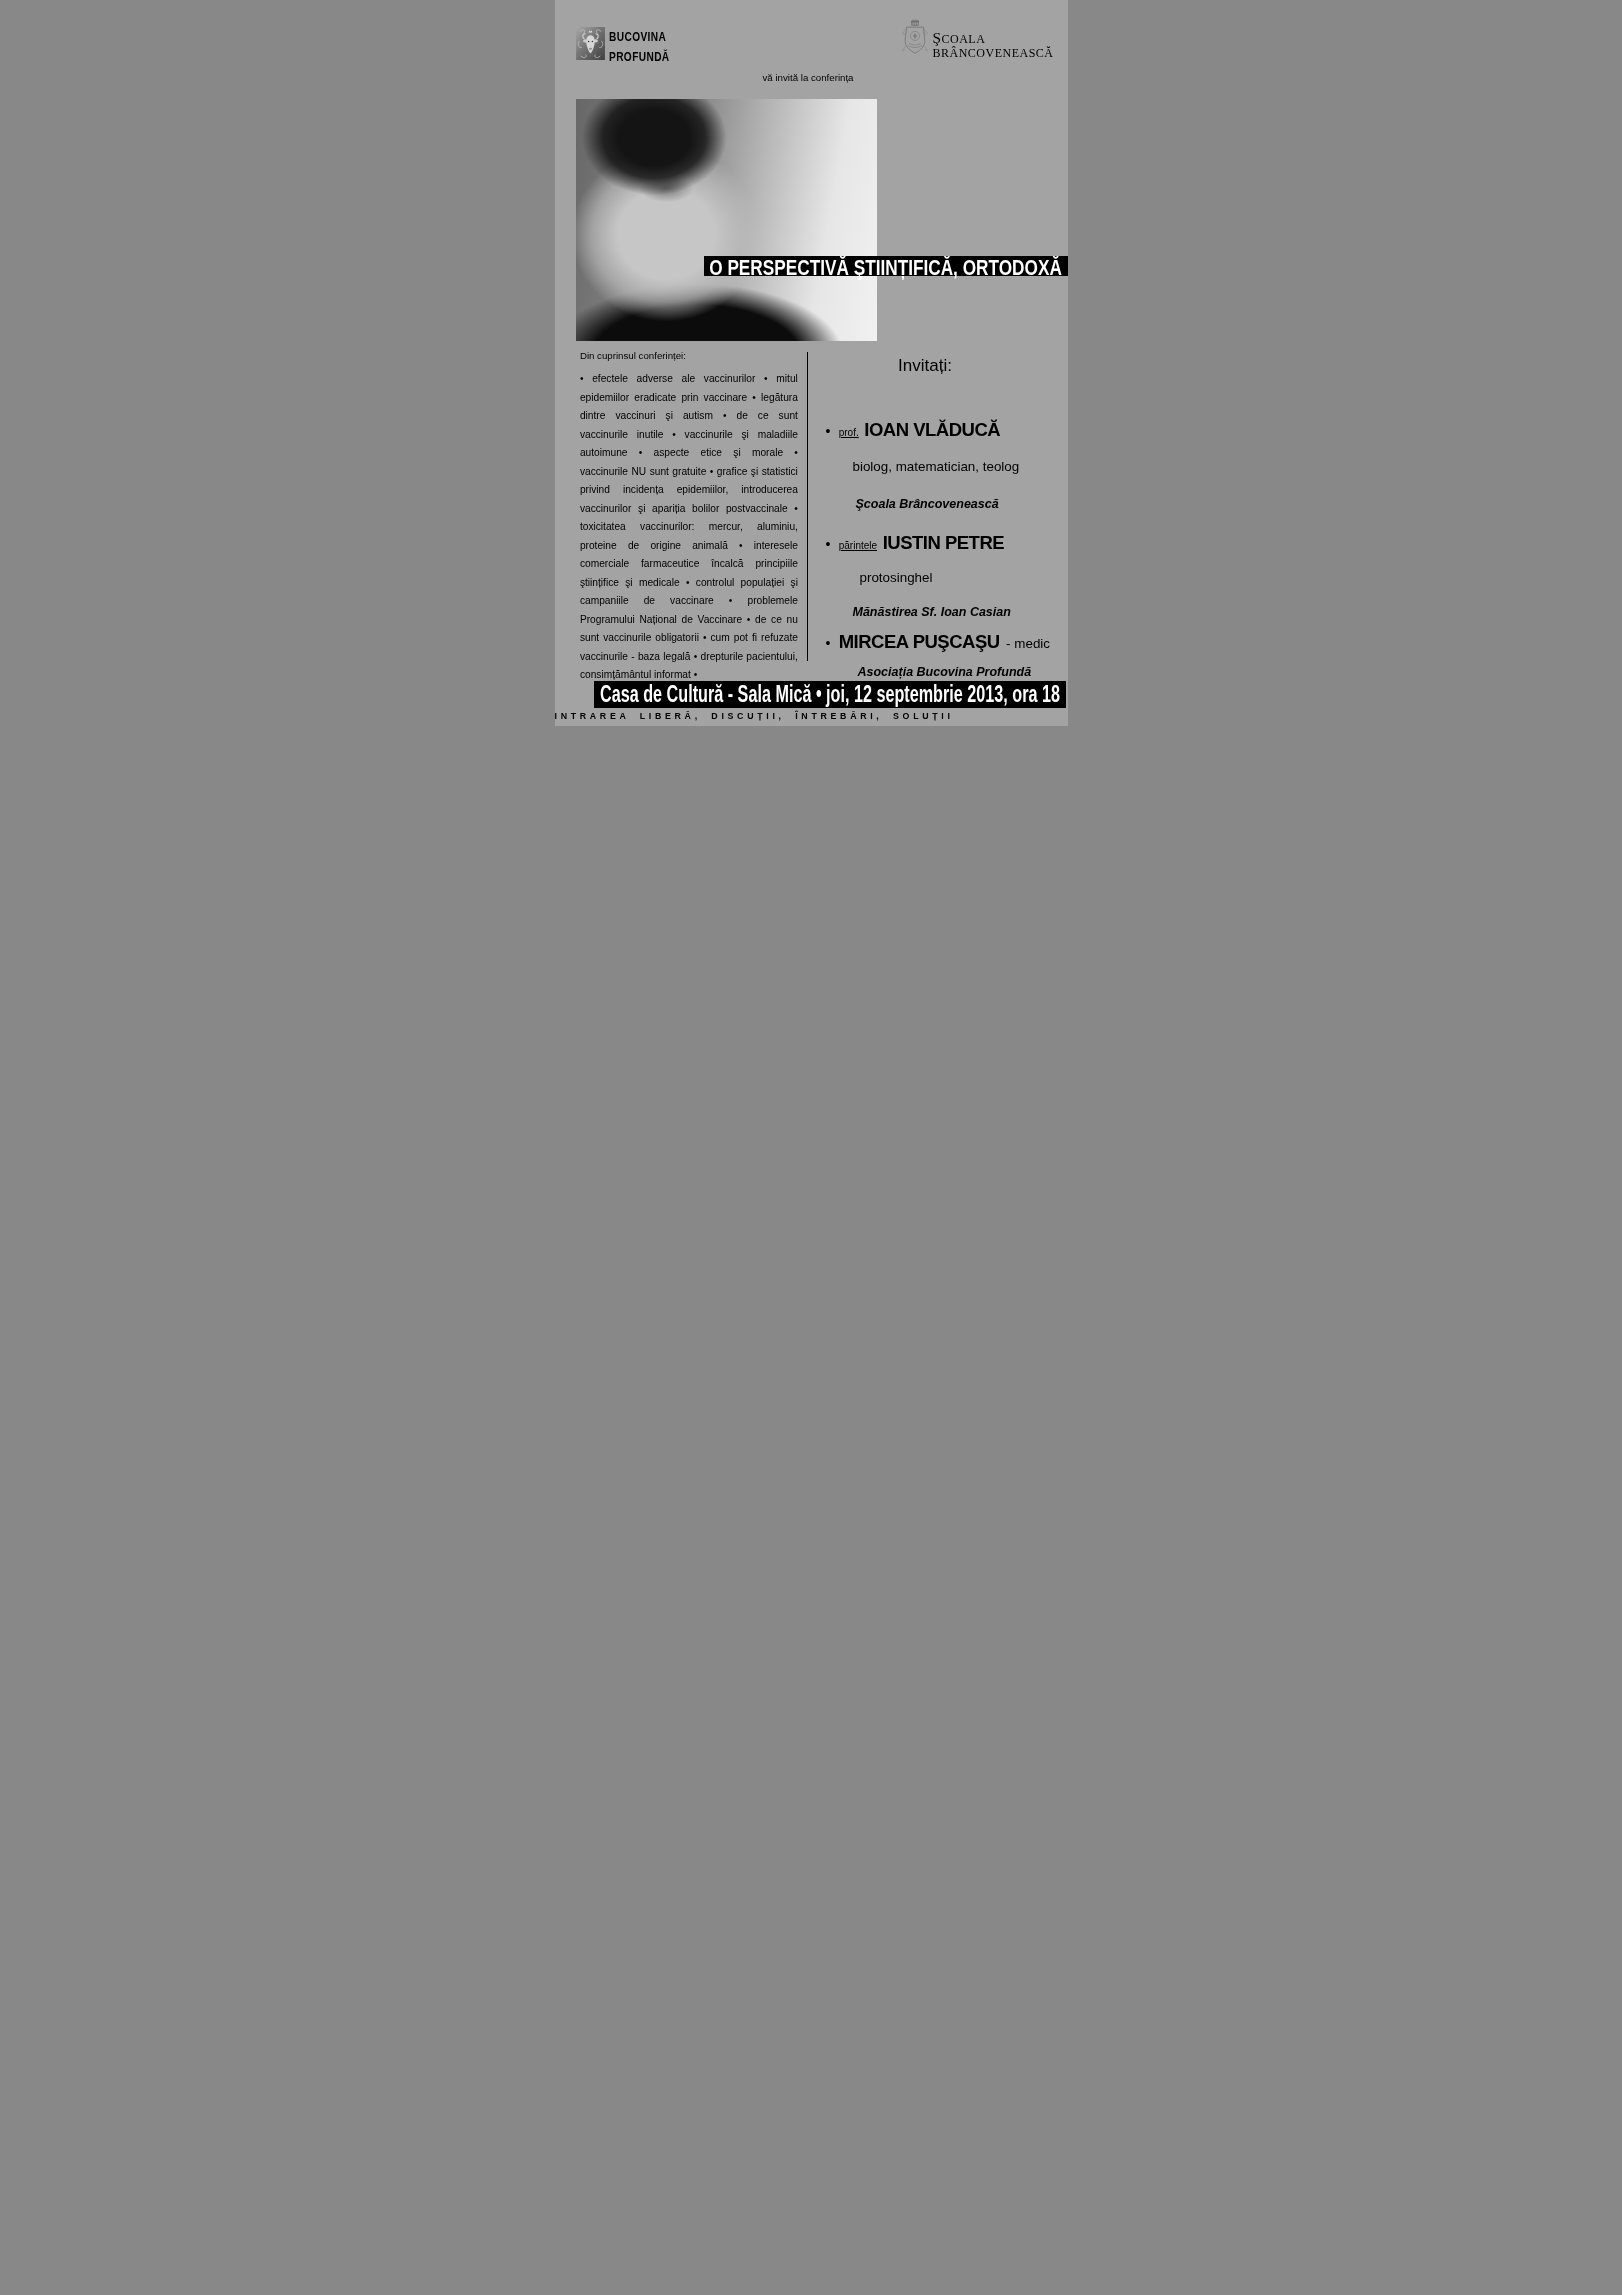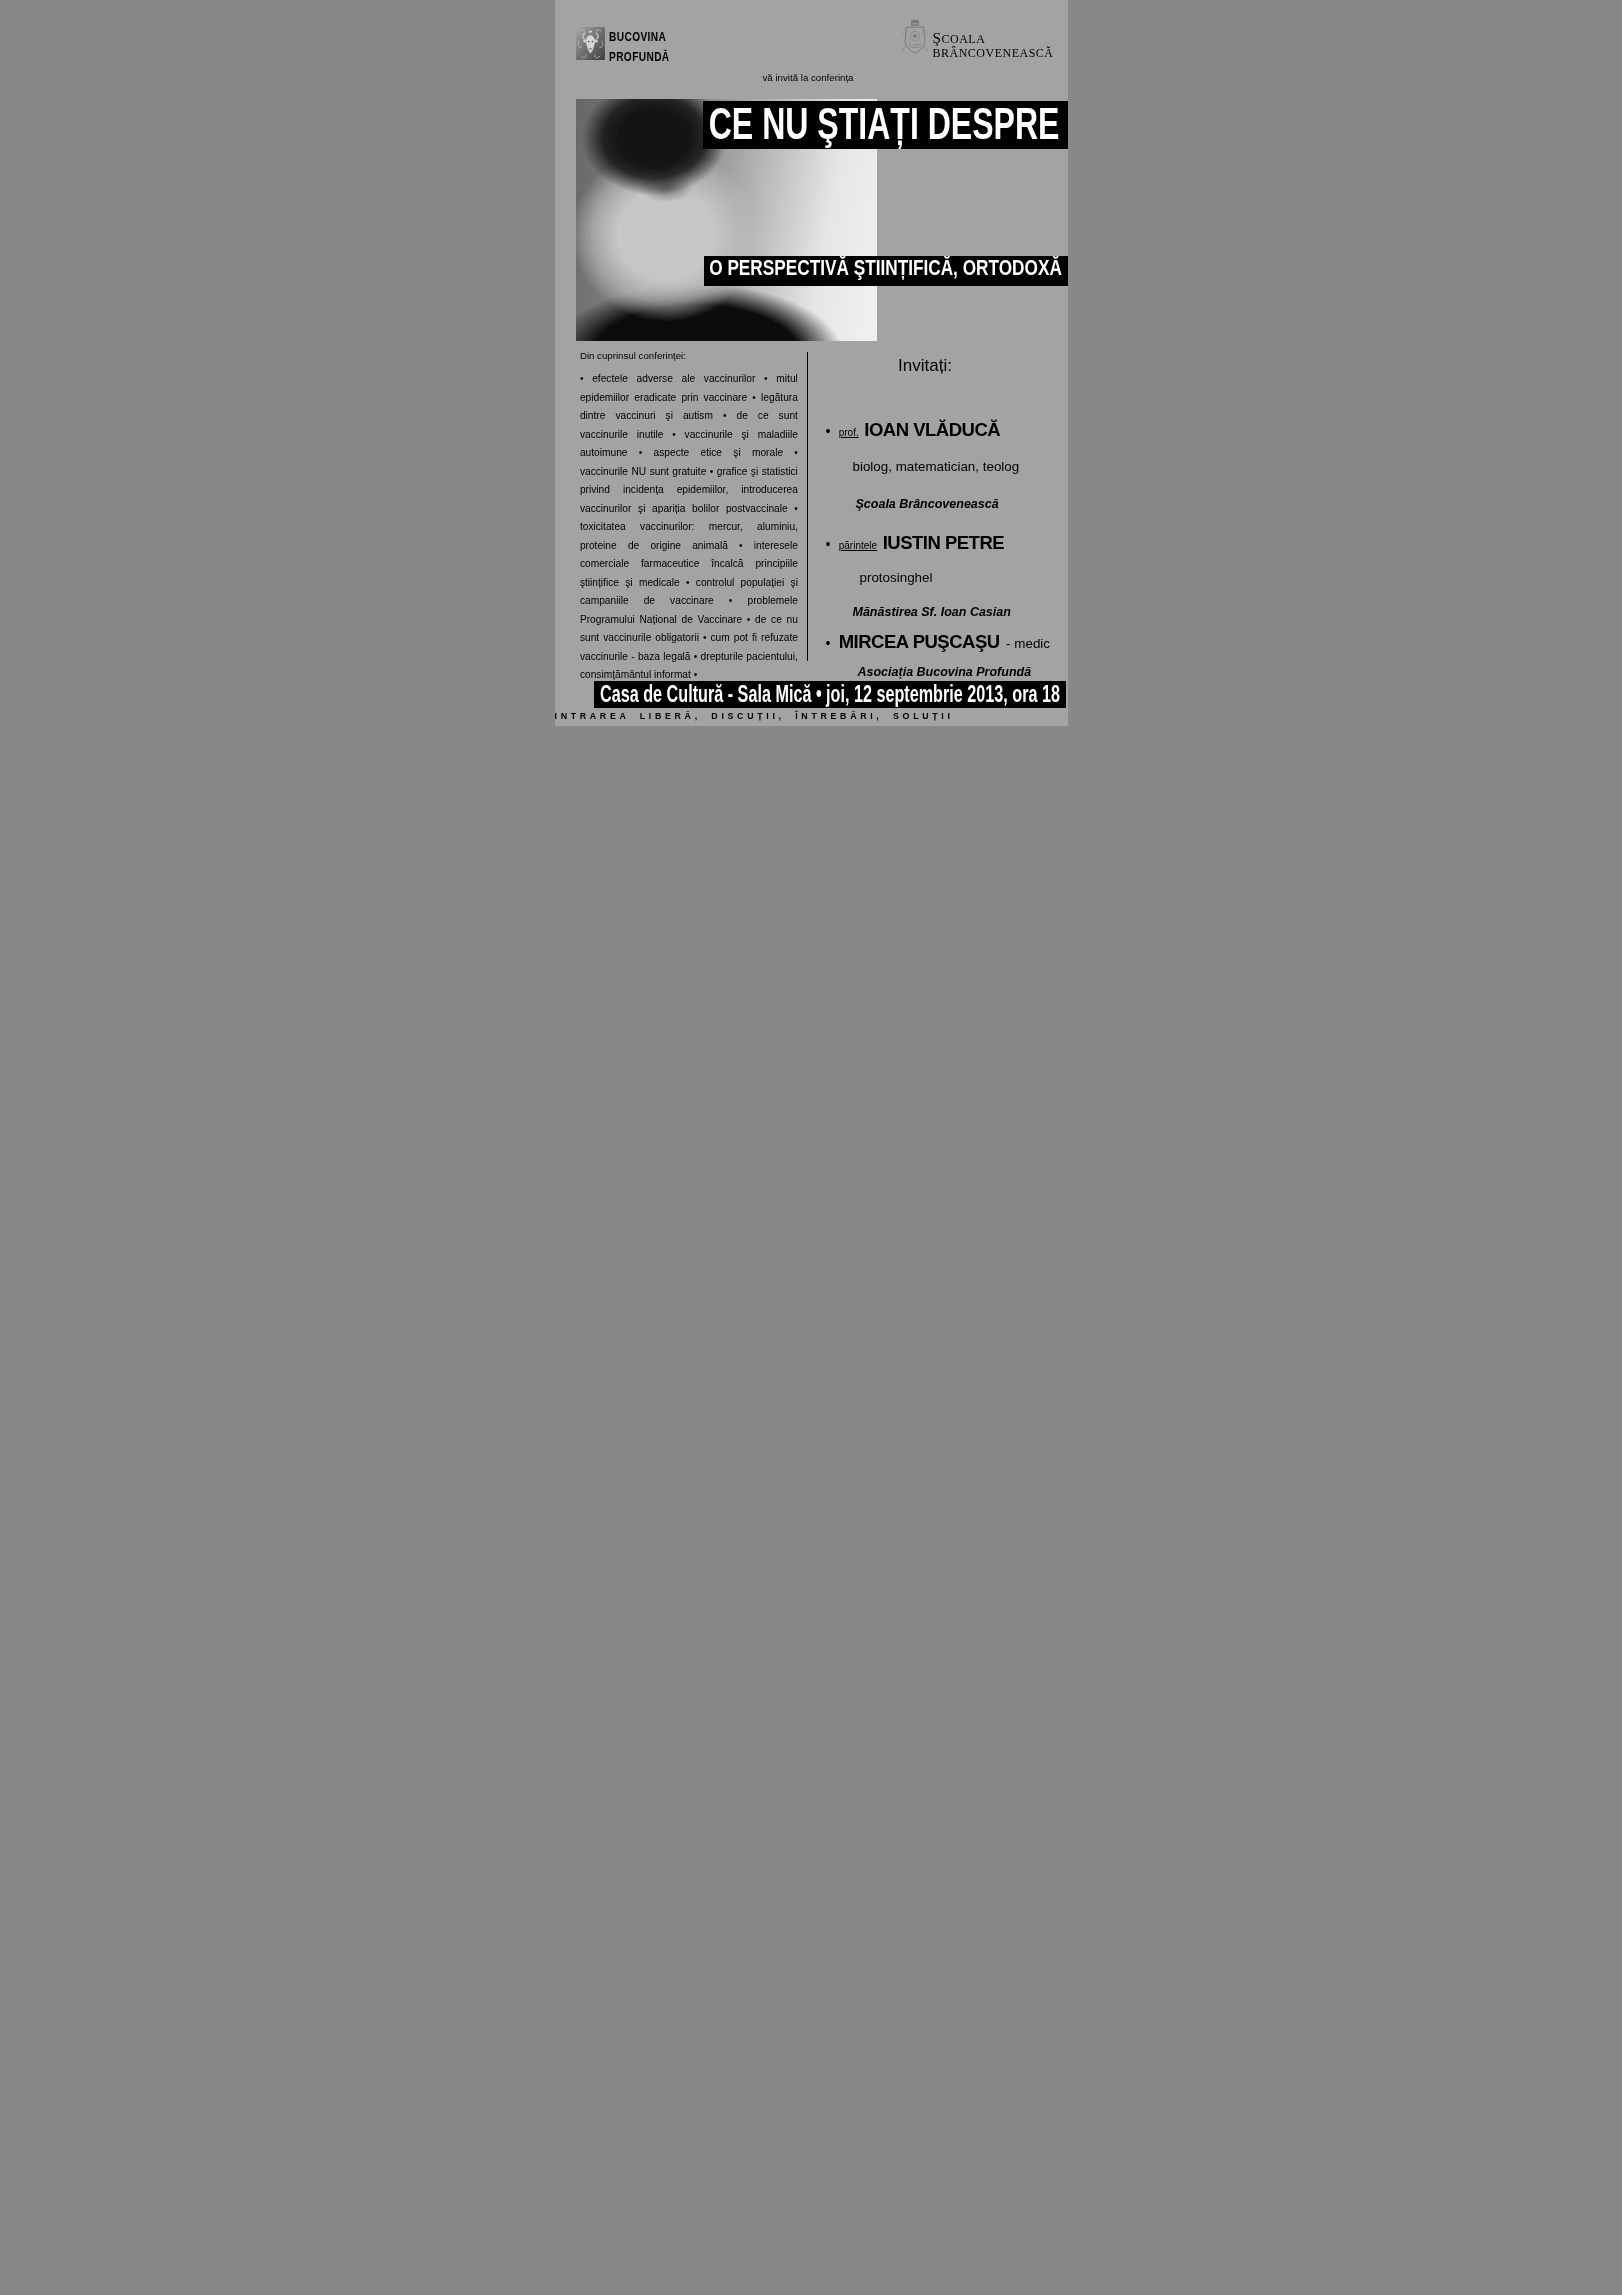--- a/index.html
+++ b/index.html
@@ -30,21 +30,21 @@
     position:absolute;left:21px;top:99px;width:301px;height:242px;z-index:1;
     background:
       radial-gradient(42px 21px at 30% 37%, rgba(35,35,35,.50), rgba(35,35,35,0) 65%),
       radial-gradient(93px 74px at 26% 16%, #141414 0 38%, rgba(20,20,20,.85) 55%, rgba(20,20,20,0) 78%),
       radial-gradient(116px 106px at 30% 56%, #c6c6c6 0 42%, rgba(188,188,188,.65) 64%, rgba(188,188,188,0) 82%),
       radial-gradient(199px 97px at 40% 106%, #0c0c0c 0 52%, rgba(12,12,12,0) 74%),
       linear-gradient(100deg,#676767 0%,#8b8b8b 38%,#b7b7b7 58%,#e6e6e6 80%,#f1f1f1 100%);
   }
   .kicker-banner{position:absolute;left:148px;top:101px;width:365px;height:48px;background:#000;z-index:2;}
   .main-title{position:absolute;left:153px;top:161px;width:361px;height:86px;z-index:3;}
-  .subtitle-banner{position:absolute;left:149px;top:256px;width:364px;height:30px;background:#000;z-index:2;}
+  .subtitle-banner{position:absolute;left:149px;top:256px;width:364px;height:20px;background:#000;z-index:2;}
   svg text{font-family:"Liberation Sans", sans-serif;font-weight:bold;}
   
   .agenda-heading{position:absolute;left:25.4px;top:350px;font-size:9.7px;font-weight:normal;white-space:nowrap;}
   .agenda-body{position:absolute;left:25.4px;top:370px;width:218px;
     font-size:10.2px;line-height:18.5px;text-align:justify;}
   .column-divider{position:absolute;left:252px;top:352px;width:1.4px;height:309px;background:#000;}
   .guests-heading{position:absolute;left:271px;top:356px;width:199px;text-align:center;font-size:17px;}
   .speaker-row{position:absolute;left:271px;display:flex;align-items:baseline;white-space:nowrap;}
   .speaker-row .bullet{font-size:14px;margin-right:8.3px;}
   .speaker-prefix{font-size:10px;margin-right:5.6px;text-decoration:underline;}
@@ -106,25 +106,20 @@
       <path d="M15 57 Q30.5 66 46 57"></path>
     </g>
   </svg>
   <div class="brand-right l1">ŞCOALA</div>
   <div class="brand-right l2">BRÂNCOVENEASCĂ</div>
 
   <div class="invite-line">vă invită la conferința</div>
 
   <div class="photo"></div>
 
-  <div class="kicker-banner">
-    <svg width="365" height="48" viewBox="0 0 790 104">
-      <text x="12" y="82" font-size="97" fill="#ffffff" textLength="760" lengthAdjust="spacingAndGlyphs">CE NU ŞTIAȚI DESPRE</text>
-    </svg>
-  </div>
 
 
   <div class="subtitle-banner">
     <svg width="364" height="24" viewBox="0 0 788 52">
       <text x="11" y="41" font-size="47" fill="#ffffff" textLength="764" lengthAdjust="spacingAndGlyphs">O PERSPECTIVĂ ŞTIINȚIFICĂ, ORTODOXĂ</text>
     </svg>
   </div>
 
   <div class="agenda-heading">Din cuprinsul conferinței:</div>
   <div class="agenda-body">• efectele adverse ale vaccinurilor • mitul epidemiilor eradicate prin vaccinare • legătura dintre vaccinuri şi autism • de ce sunt vaccinurile inutile • vaccinurile şi maladiile autoimune • aspecte etice şi morale • vaccinurile NU sunt gratuite • grafice şi statistici privind incidența epidemiilor, introducerea vaccinurilor şi apariția bolilor postvaccinale • toxicitatea vaccinurilor: mercur, aluminiu, proteine de origine animală • interesele comerciale farmaceutice încalcă principiile ştiințifice şi medicale • controlul populației şi campaniile de vaccinare • problemele Programului Național de Vaccinare • de ce nu sunt vaccinurile obligatorii • cum pot fi refuzate vaccinurile - baza legală • drepturile pacientului, consimțământul informat •</div>

